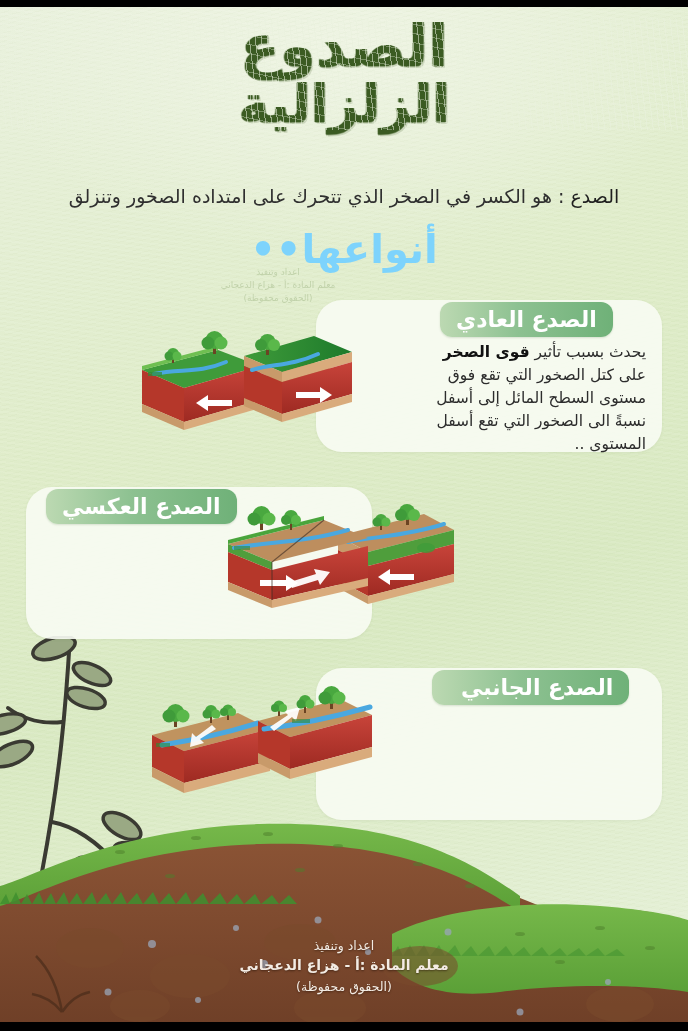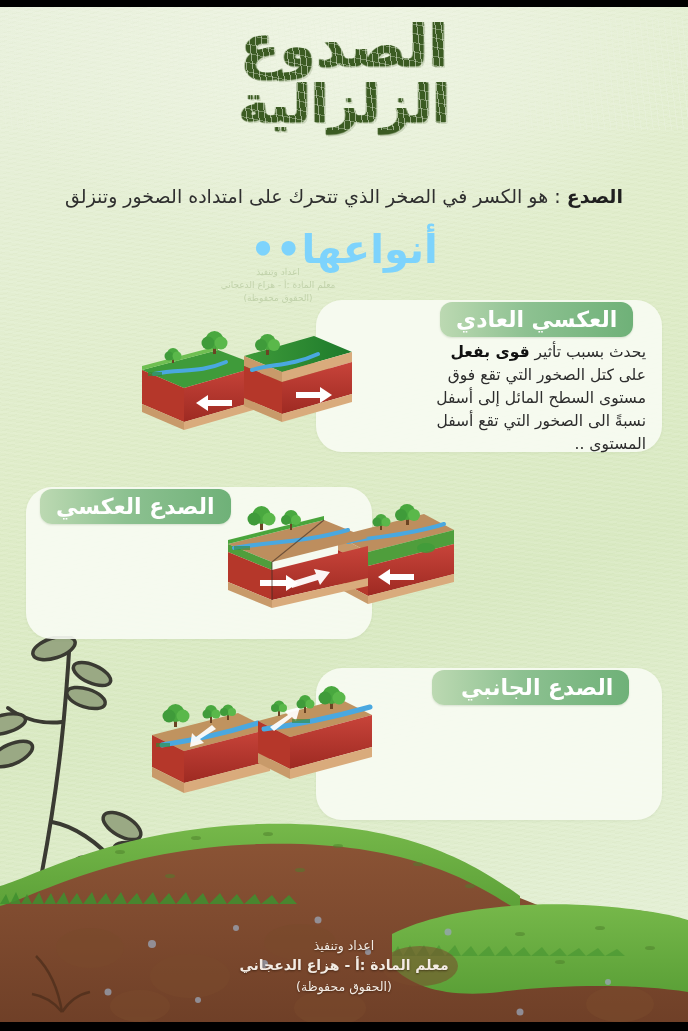--- a/index.html
+++ b/index.html
@@ -47,21 +47,21 @@
       repeating-linear-gradient(83deg, rgba(233,241,221,.55) 0 1px, rgba(0,0,0,0) 1px 6px),
       repeating-linear-gradient(12deg, rgba(233,241,221,.35) 0 1px, rgba(0,0,0,0) 1px 9px);
     mix-blend-mode:normal;
   }
 
   
   .definition{
     position:absolute;left:26px;top:182px;width:636px;text-align:center;z-index:12;
     font-size:19px;color:#2f2f2f;line-height:1.5;
   }
-  .definition b{color:#1f1f1f;font-weight:bold;}
+  .definition b{color:#1f1f1f;font-weight:normal;}
   .types-head{
     position:absolute;left:0;top:226px;width:688px;text-align:center;z-index:12;
     font-size:40px;color:#7dd3fc;font-weight:bold;letter-spacing:0;
   }
 
   
   .ghost{
     position:absolute;left:188px;top:266px;width:180px;text-align:center;z-index:6;
     color:rgba(120,150,90,.30);font-size:9px;line-height:1.45;
   }
@@ -80,21 +80,21 @@
   .badge{
     position:absolute;z-index:20;
     height:35px;border-radius:12px;
     display:flex;align-items:center;justify-content:center;
     color:#ffffff;font-size:22px;font-weight:bold;
     padding:0 16px;
     background:linear-gradient(90deg,#bcd9b2 0%,#8dc191 45%,#6fb178 100%);
     box-shadow:0 1px 2px rgba(70,110,60,.18);
   }
   .badge-1{left:440px;top:302px;}
-  .badge-2{left:40px;top:489px;}
+  .badge-2{left:46px;top:489px;}
   .badge-3{left:432px;top:670px;padding-left:29px;}
 
   .card-text{
     position:absolute;z-index:20;
     font-size:15.5px;line-height:1.48;color:#2c2c2c;text-align:right;
   }
   .card-text b{font-weight:bold;color:#111;}
   .ct-1{left:420px;top:341px;width:226px;}
   .ct-2{left:36px;top:528px;width:226px;}
   .ct-3{left:404px;top:709px;width:244px;}
@@ -144,23 +144,23 @@
 
   <div class="types-head">أنواعها••</div>
 
   <div class="ghost">
     <div>اعداد وتنفيذ</div>
     <div>معلم المادة :أ - هزاع الدعجاني</div>
     <div>(الحقوق محفوظة)</div>
   </div>
 
   <div class="card card-1"></div>
-  <div class="badge badge-1">العكسي العادي</div>
+  <div class="badge badge-1">الصدع العادي</div>
   <div class="ct-1 card-text">
-    <span>يحدث بسبب تأثير </span><b>قوى بفعل</b><span> على كتل الصخور التي تقع فوق مستوى السطح المائل إلى أسفل نسبةً الى الصخور التي تقع أسفل المستوى ..</span>
+    <span>يحدث بسبب تأثير </span><b>قوى الصخر</b><span> على كتل الصخور التي تقع فوق مستوى السطح المائل إلى أسفل نسبةً الى الصخور التي تقع أسفل المستوى ..</span>
   </div>
 
   <div class="diagram d1">
     <svg viewBox="0 0 212 118">
       <defs>
         <linearGradient id="g1a" x1="0" y1="0" x2="1" y2="0">
           <stop offset="0" stop-color="#3f9b3a"></stop>
             <stop offset="1" stop-color="#1d7a2b"></stop>
         </linearGradient>
         <linearGradient id="g1b" x1="0" y1="0" x2="0" y2="1">

